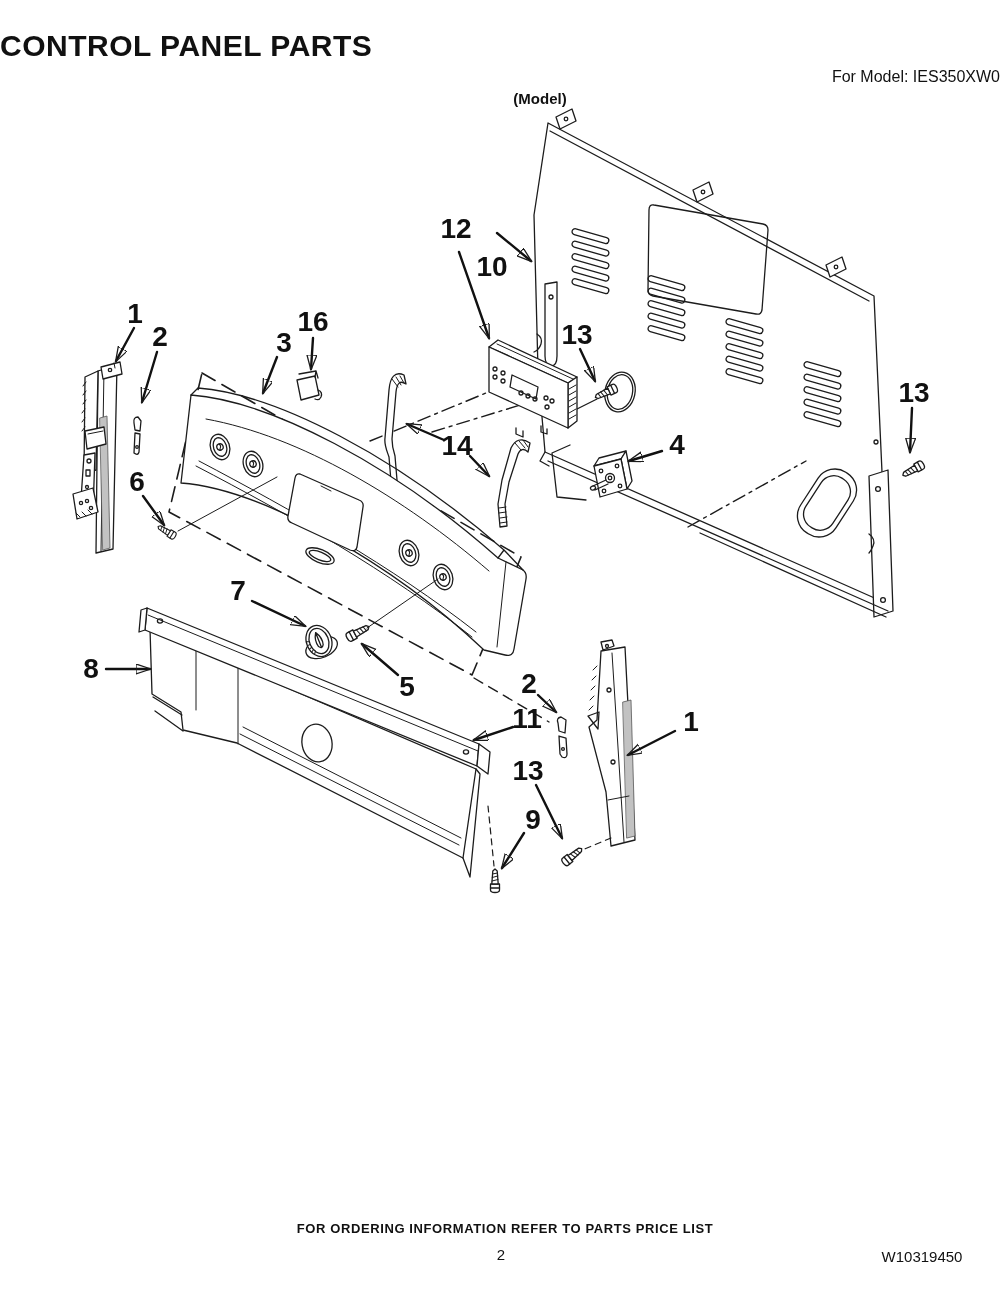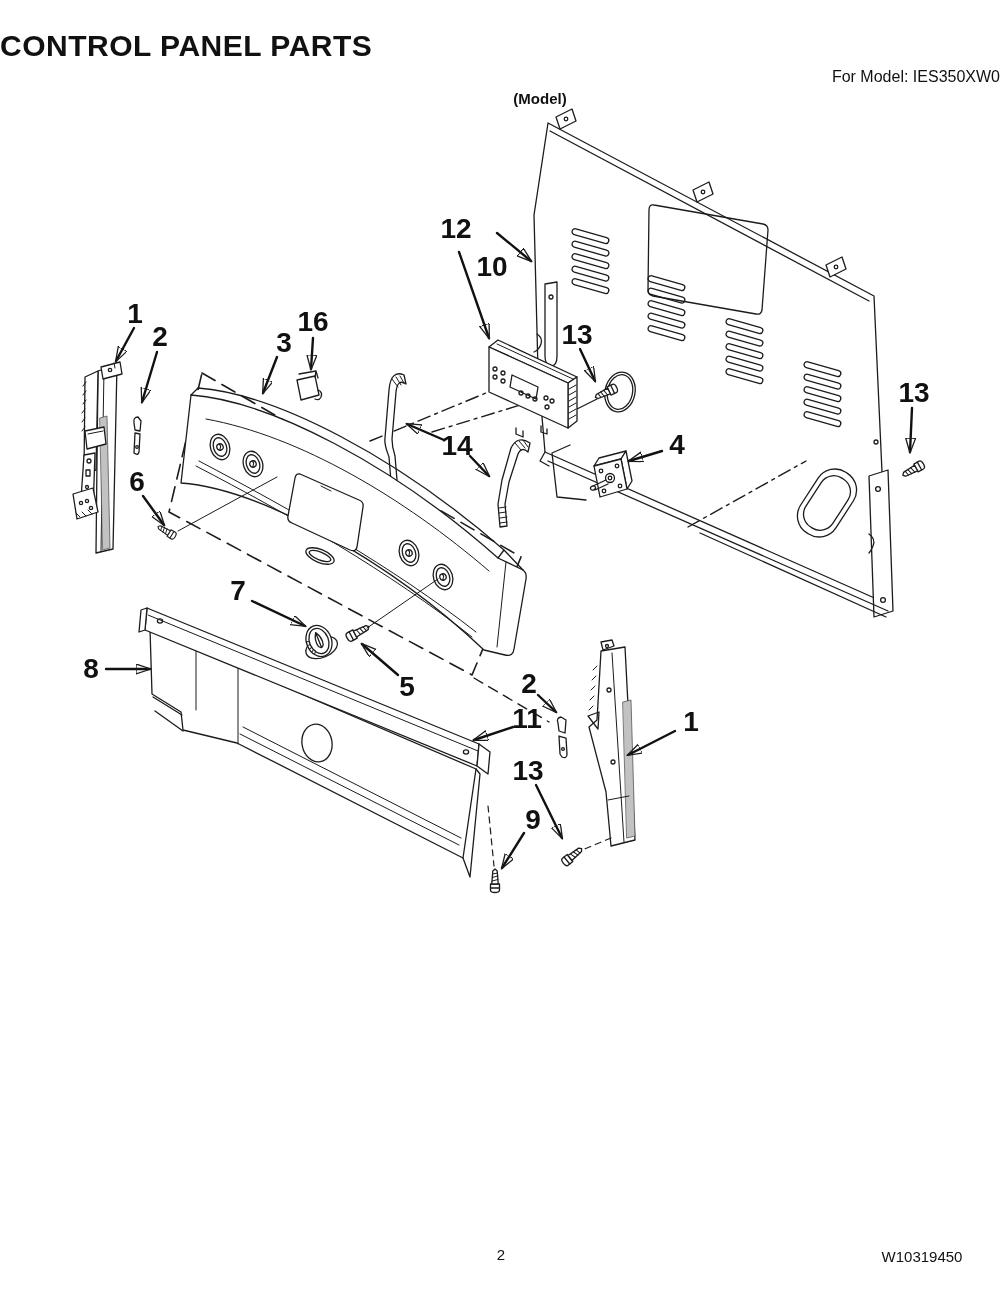--- a/index.html
+++ b/index.html
@@ -333,15 +333,16 @@
       <div class="callout" style="left: 238px; top: 591px;">7</div>
       <div class="callout" style="left: 407px; top: 687px;">5</div>
       <div class="callout" style="left: 91px; top: 669px;">8</div>
       <div class="callout" style="left: 527px; top: 719px;">11</div>
       <div class="callout" style="left: 529px; top: 684px;">2</div>
       <div class="callout" style="left: 691px; top: 722px;">1</div>
       <div class="callout" style="left: 528px; top: 771px;">13</div>
       <div class="callout" style="left: 533px; top: 820px;">9</div>
     </div>
 
+  <div class="footnote">FOR ORDERING INFORMATION REFER TO PARTS PRICE LIST</div>
   <div class="pagenum">2</div>
   <div class="docnum">W10319450</div>
 </div>
 
 </body></html>

